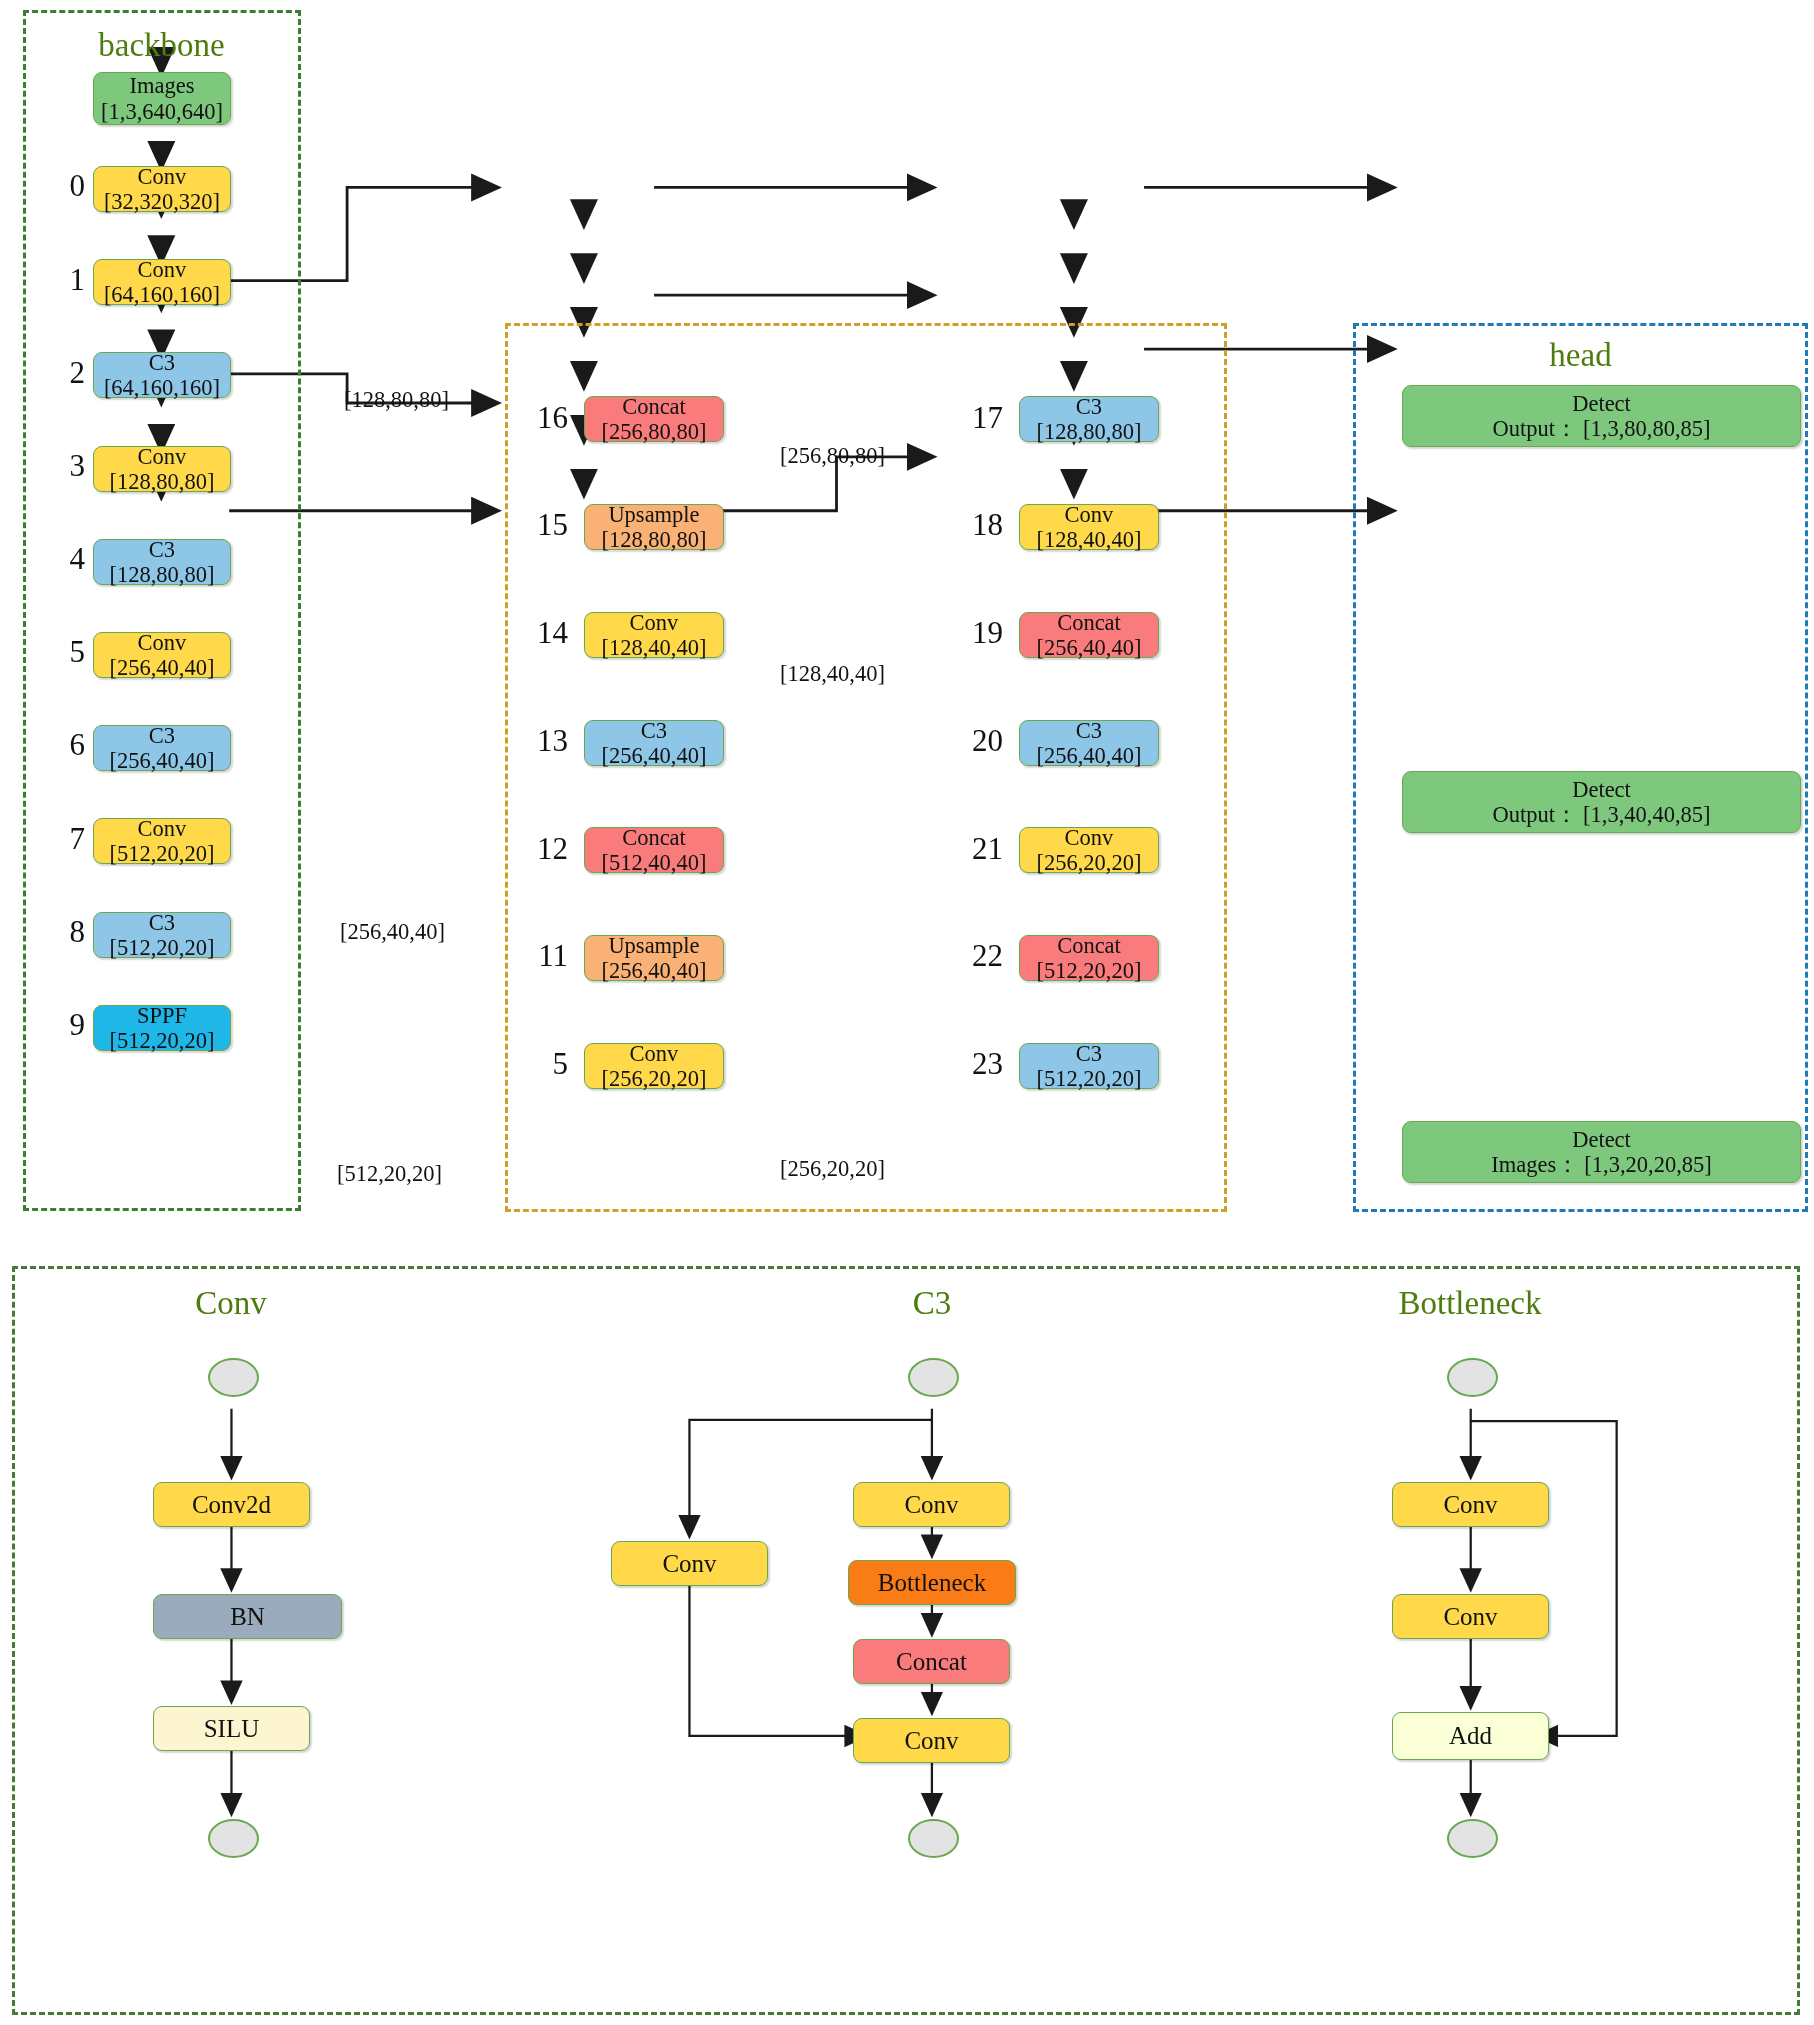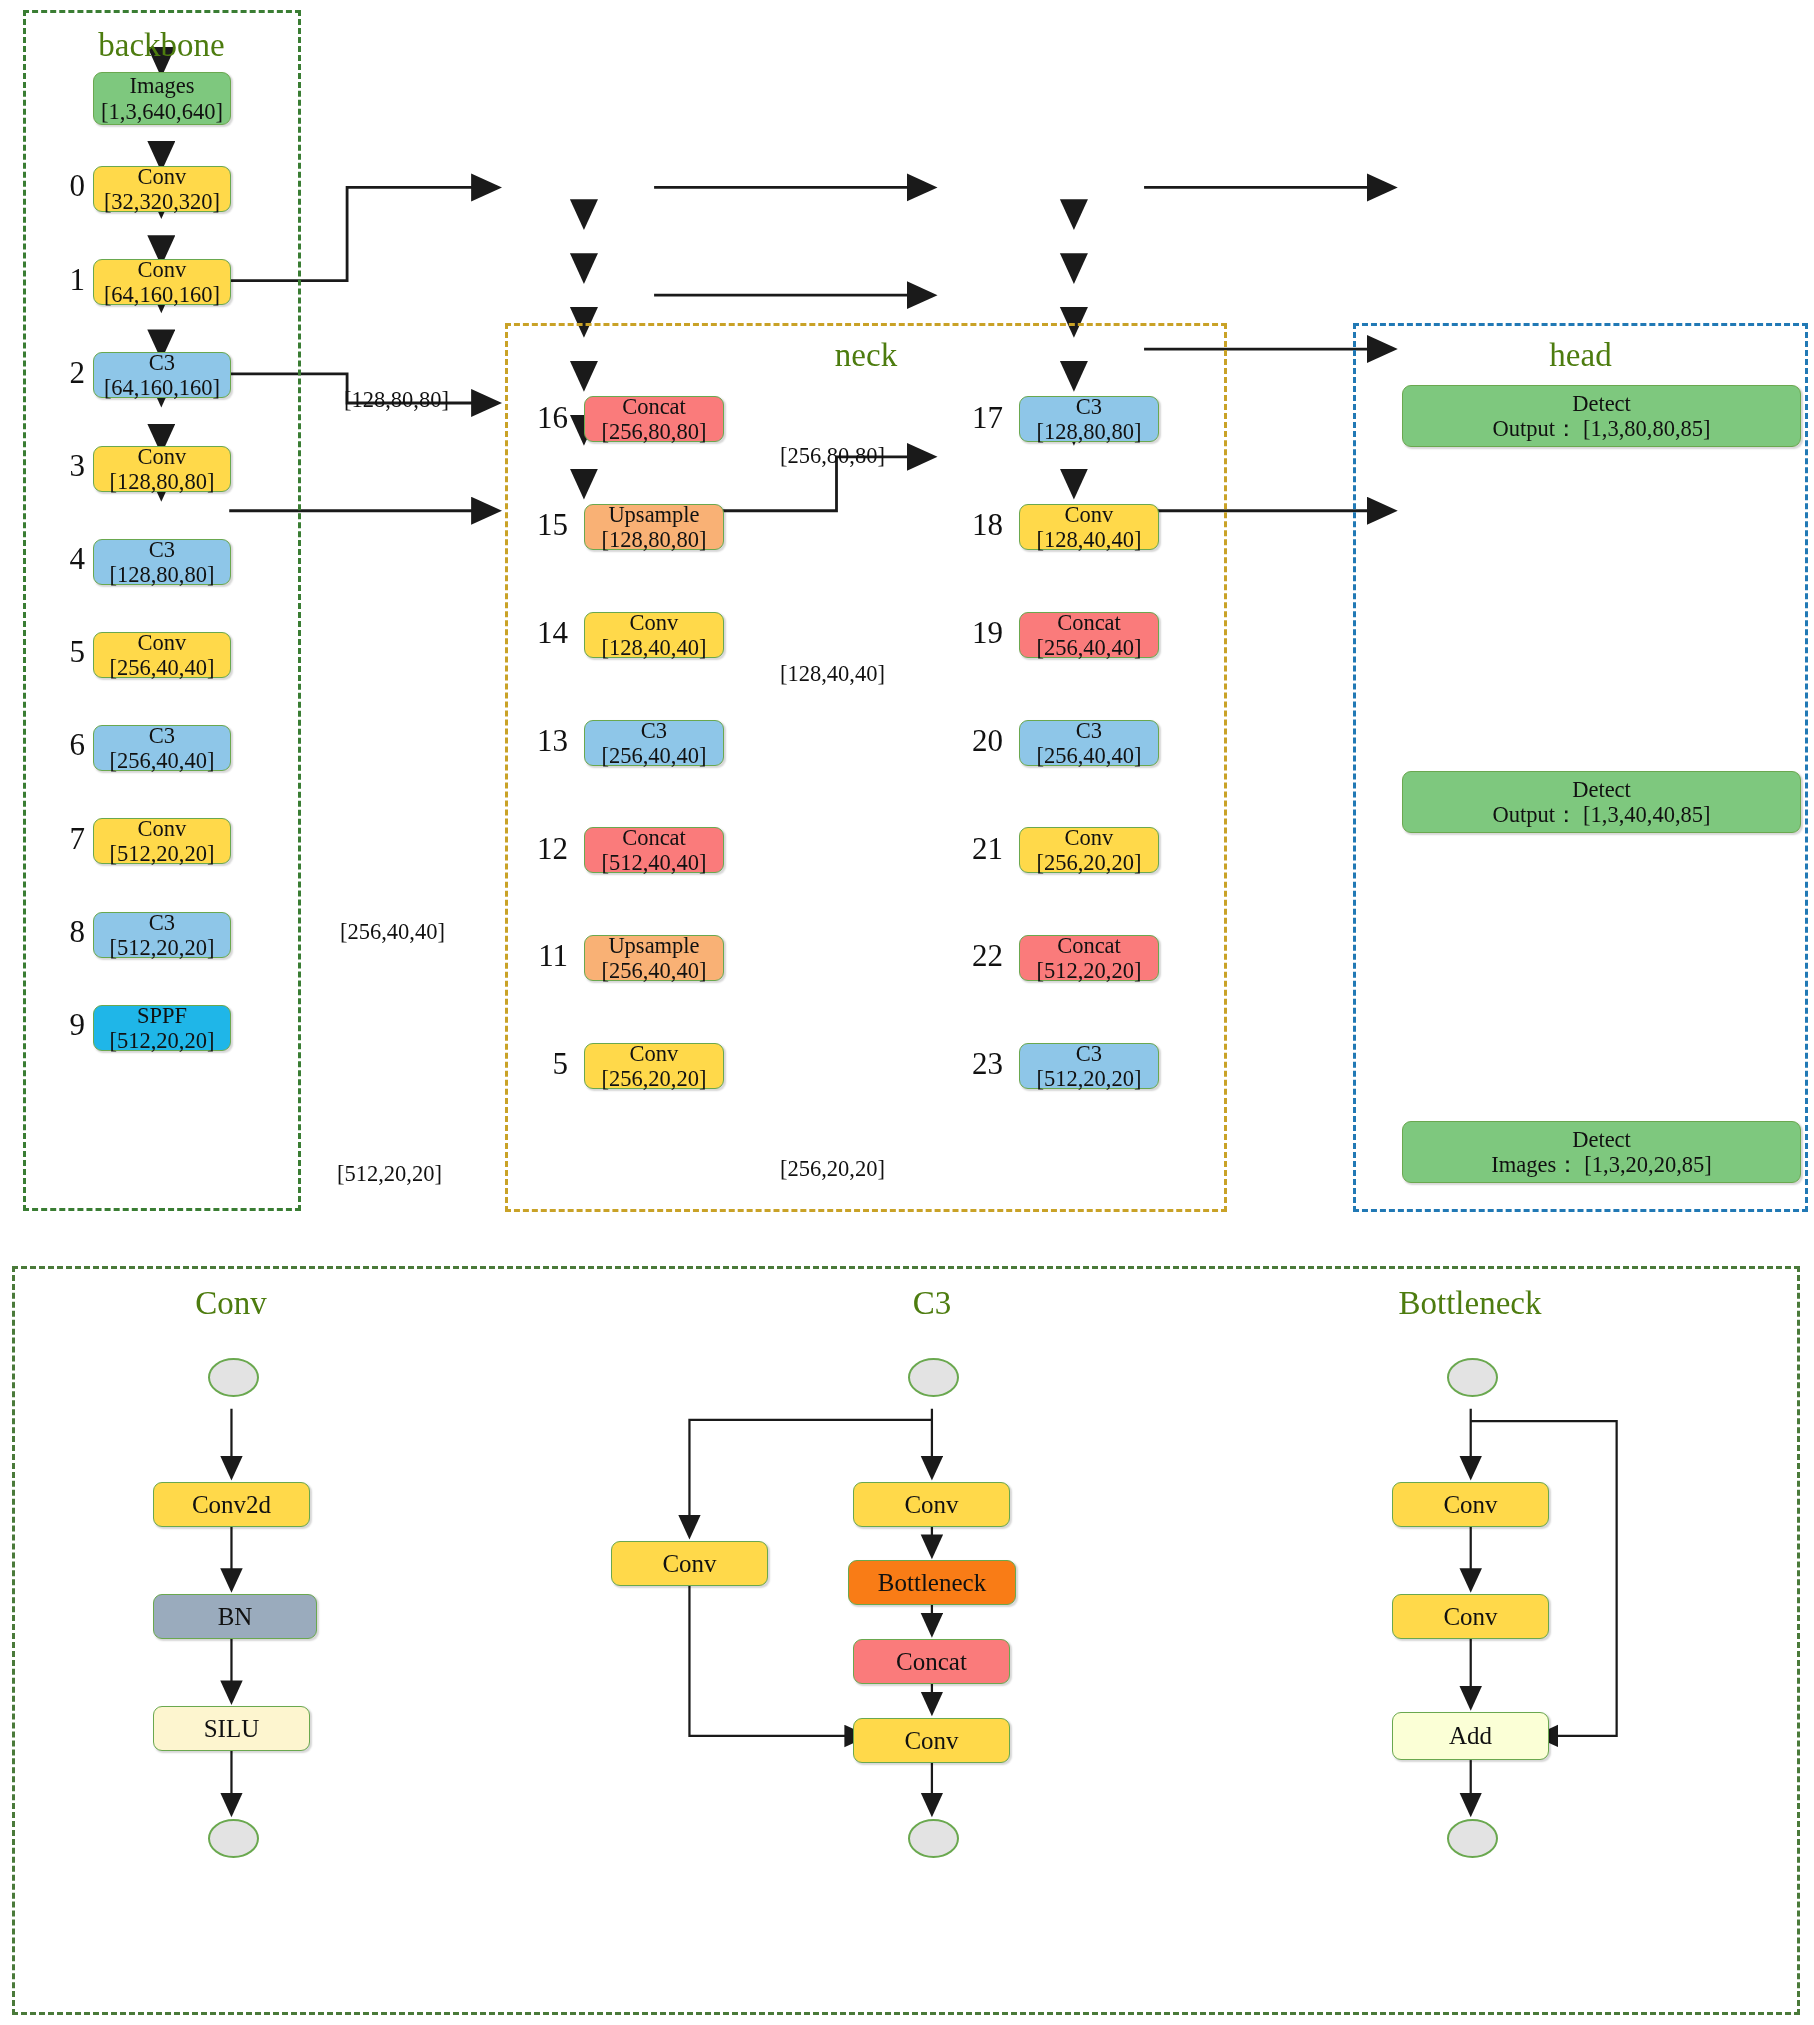--- a/index.html
+++ b/index.html
@@ -189,21 +189,20 @@
   <div class="node c-cyan" style="left:93px;top:1005px;width:138px;height:46px;">
     <span class="l1">SPPF</span>
     <span class="l2">[512,20,20]</span>
   </div>
 
   <div class="edgelabel" style="left:344px;top:387px;">[128,80,80]</div>
   <div class="edgelabel" style="left:340px;top:919px;">[256,40,40]</div>
   <div class="edgelabel" style="left:337px;top:1161px;">[512,20,20]</div>
 
   <div class="panel panel-neck" style="left:505px;top:323px;width:722px;height:889px;"></div>
-  <div class="panel-title" style="left:505px;top:337px;width:722px;">neck</div>
 
   <div class="idx" style="left:512px;top:400px;width:56px;">16</div>
   <div class="node c-red" style="left:584px;top:396px;width:140px;height:46px;">
     <span class="l1">Concat</span>
     <span class="l2">[256,80,80]</span>
   </div>
 
   <div class="idx" style="left:512px;top:507px;width:56px;">15</div>
   <div class="node c-orange" style="left:584px;top:504px;width:140px;height:46px;">
     <span class="l1">Upsample</span>
@@ -304,21 +303,21 @@
     <span class="l2">Images： [1,3,20,20,85]</span>
   </div>
 
   <div class="panel panel-legend" style="left:12.3px;top:1266px;width:1788px;height:749px;"></div>
 
   <div class="panel-title" style="left:147px;top:1285px;width:168px;">Conv</div>
   <div class="terminal" style="left:208px;top:1358px;width:47px;height:35px;"></div>
   <div class="node c-yellow single" style="left:153px;top:1482px;width:157px;height:45px;">
     <span class="l1">Conv2d</span>
   </div>
-  <div class="node c-bn single" style="left:153px;top:1594px;width:164px;height:45px;">
+  <div class="node c-bn single" style="left:153px;top:1594px;width:189px;height:45px;">
     <span class="l1">BN</span>
   </div>
   <div class="node c-silu single" style="left:153px;top:1706px;width:157px;height:45px;">
     <span class="l1">SILU</span>
   </div>
   <div class="terminal" style="left:208px;top:1819px;width:47px;height:35px;"></div>
 
   <div class="panel-title" style="left:848px;top:1285px;width:168px;">C3</div>
   <div class="terminal" style="left:908px;top:1358px;width:47px;height:35px;"></div>
   <div class="node c-yellow single" style="left:853px;top:1482px;width:157px;height:45px;">

